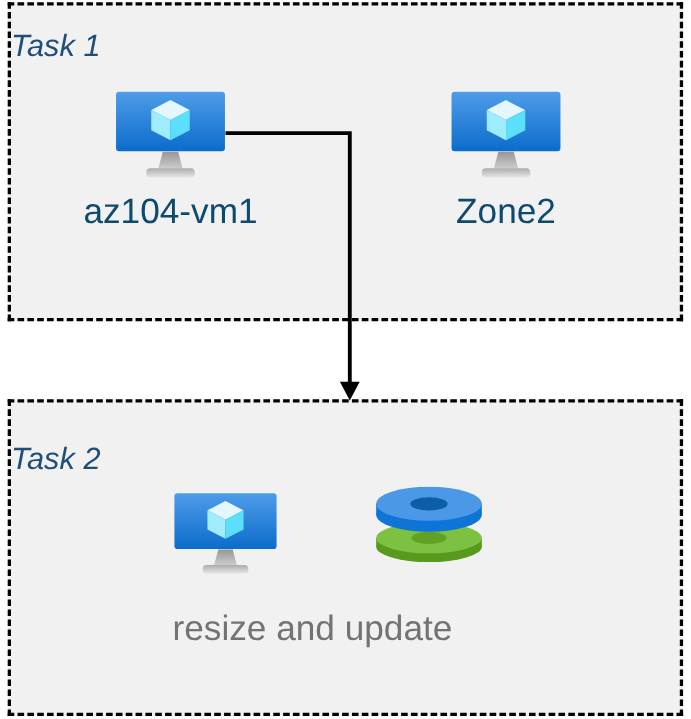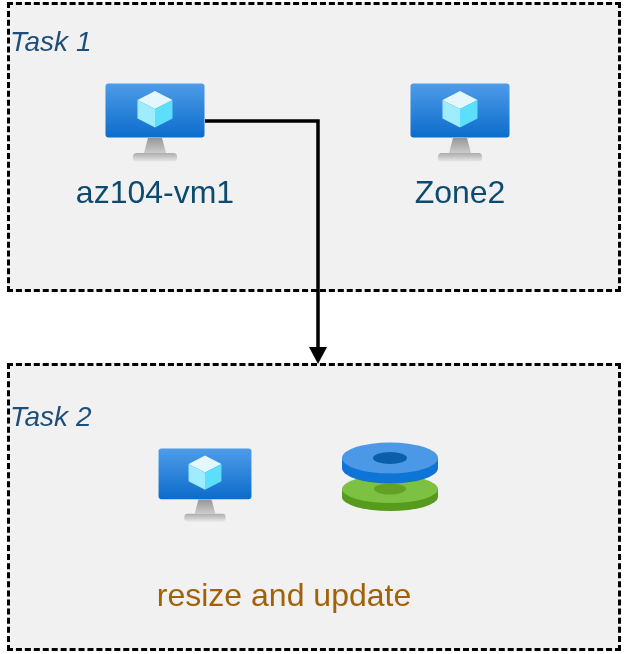--- a/index.html
+++ b/index.html
@@ -47,22 +47,21 @@
   }
   .t2-vm-icon{position:absolute;left:148px;top:82px;}
   .t2-disk-icon{position:absolute;left:330px;top:76px;}
   .action-label{
     position:absolute;
     left:0;top:186px;
     width:548px;
     text-align:center;
     font-size:32px;
     line-height:38px;
-    color:#a16207;
-    margin-top:24px;
+    color:#737373;
   }
   .connector{
     position:absolute;
     left:0;top:0;
     pointer-events:none;
     z-index:5;
   }
 </style>
 </head>
 <body>

